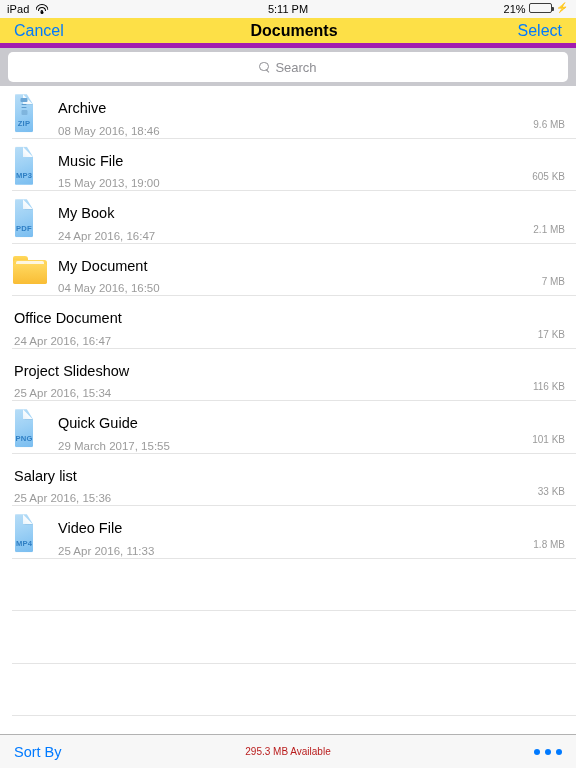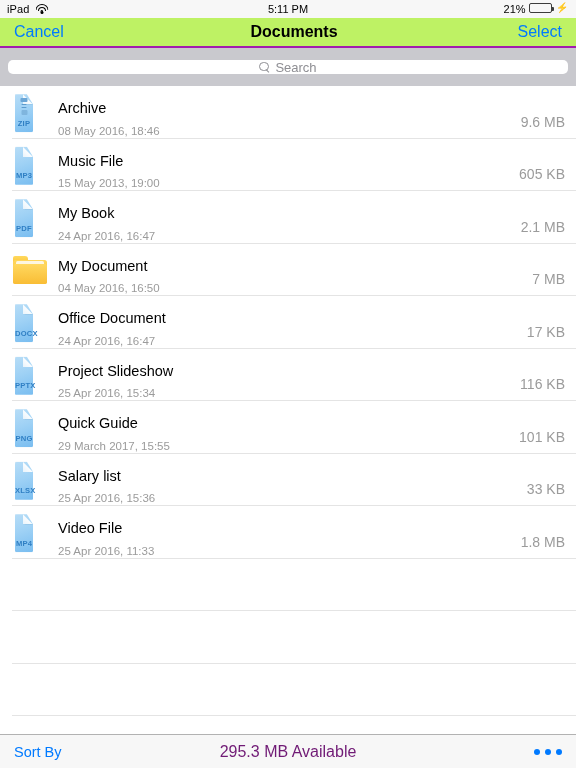--- a/index.html
+++ b/index.html
@@ -48,42 +48,42 @@
     border-radius: 50% 50% 0 0 / 100% 100% 0 0;
   }
   .wifi i:nth-child(1) { width: 13px; height: 6px; top: 0px; }
   .wifi i:nth-child(2) { width: 8px; height: 4px; top: 2.5px; }
   .wifi i:nth-child(3) { width: 3.5px; height: 2px; top: 5.5px; border-width: 1.4px; }
   .wifi i:nth-child(4) { width: 3px; height: 3px; top: 7px; background: #000; border: none; border-radius: 50%; }
 
   
   .navbar {
     height: 30px; flex: 0 0 30px;
-    background: #bef264;
-    border-bottom: 2px solid #a21caf;
+    background: #fde047;
+    border-bottom: 5px solid #a21caf;
     display: flex; align-items: center;
     padding: 0 14px;
     position: relative;
   }
   .nav-btn { font-size: 16px; color: #007aff; cursor: pointer; z-index: 2; }
   .nav-btn.right { margin-left: auto; }
   .nav-title {
     position: absolute; left: 0; right: 0; text-align: center;
     font-size: 16px; font-weight: bold; color: #000; pointer-events: none; margin-left: 12px;
   }
 
   
   .searchbar {
     flex: 0 0 38px; height: 38px;
     background: #c9c9ce;
     display: flex; align-items: center;
     padding: 0 8px;
   }
   .search-field {
-    flex: 1; height: 14px; background: #fff;
+    flex: 1; height: 30px; background: #fff;
     border-radius: 5px;
     display: flex; align-items: center; justify-content: center;
     gap: 5px;
   }
   .search-icon { width: 11px; height: 11px; position: relative; display: inline-block; }
   .search-icon:before {
     content: ""; position: absolute; left: 0; top: 0;
     width: 7.5px; height: 7.5px; border: 1.3px solid #8e8e93; border-radius: 50%;
   }
   .search-icon:after {
@@ -162,37 +162,37 @@
   }
 
   .row-text { flex: 1 1 auto; min-width: 0; padding-left: 6px; margin-top: 14px; }
   .row-title {
     font-size: 14.5px; color: #000; line-height: 1.1;
     white-space: nowrap; overflow: hidden; text-overflow: ellipsis;
     margin-bottom: 9px;
   }
   .row-date { font-size: 11.5px; color: #9b9b9b; line-height: 1; }
   .row-size {
-    flex: 0 0 auto; font-size: 14px; color: #9b9b9b;
+    flex: 0 0 auto; font-size: 10px; color: #9b9b9b;
     text-align: right; align-self: flex-end; padding-bottom: 9px;
   }
 
   
   .toolbar {
     flex: 0 0 34px; height: 34px;
     background: #f7f7f7;
     border-top: 1px solid #b2b2b2;
     display: flex; align-items: center;
     padding: 0 14px;
     position: relative;
   }
   .tb-btn { font-size: 14.5px; color: #007aff; cursor: pointer; z-index: 2; }
   .tb-center {
     position: absolute; left: 0; right: 0; text-align: center;
-    font-size: 16px; color: #701a75; pointer-events: none;
+    font-size: 10px; color: #b91c1c; pointer-events: none;
   }
   .tb-more { margin-left: auto; display: flex; gap: 5px; z-index: 2; cursor: pointer; }
   .tb-more span { width: 6px; height: 6px; border-radius: 50%; background: #007aff; display: block; }
 </style>
 </head>
 <body>
 
 <div id="app">
 
   <div class="statusbar">
@@ -286,41 +286,27 @@
             <div class="folder-front"></div>
           </div>
         </div>
         <div class="row-text">
           <div class="row-title">My Document</div>
           <div class="row-date">04 May 2016, 16:50</div>
         </div>
         <div class="row-size">7 MB</div>
       </div>
       <div class="row">
-        <div class="icon-wrap">
-          <div class="doc-ic">
-            <div class="doc-body"></div>
-            <div class="doc-fold"></div>
-            <div class="doc-label">DOCX</div>
-          </div>
-        </div>
         <div class="row-text">
           <div class="row-title">Office Document</div>
           <div class="row-date">24 Apr 2016, 16:47</div>
         </div>
         <div class="row-size">17 KB</div>
       </div>
       <div class="row">
-        <div class="icon-wrap">
-          <div class="doc-ic">
-            <div class="doc-body"></div>
-            <div class="doc-fold"></div>
-            <div class="doc-label">PPTX</div>
-          </div>
-        </div>
         <div class="row-text">
           <div class="row-title">Project Slideshow</div>
           <div class="row-date">25 Apr 2016, 15:34</div>
         </div>
         <div class="row-size">116 KB</div>
       </div>
       <div class="row">
         <div class="icon-wrap">
           <div class="doc-ic">
             <div class="doc-body"></div>
@@ -328,27 +314,20 @@
             <div class="doc-label">PNG</div>
           </div>
         </div>
         <div class="row-text">
           <div class="row-title">Quick Guide</div>
           <div class="row-date">29 March 2017, 15:55</div>
         </div>
         <div class="row-size">101 KB</div>
       </div>
       <div class="row">
-        <div class="icon-wrap">
-          <div class="doc-ic">
-            <div class="doc-body"></div>
-            <div class="doc-fold"></div>
-            <div class="doc-label">XLSX</div>
-          </div>
-        </div>
         <div class="row-text">
           <div class="row-title">Salary list</div>
           <div class="row-date">25 Apr 2016, 15:36</div>
         </div>
         <div class="row-size">33 KB</div>
       </div>
       <div class="row">
         <div class="icon-wrap">
           <div class="doc-ic">
             <div class="doc-body"></div>

